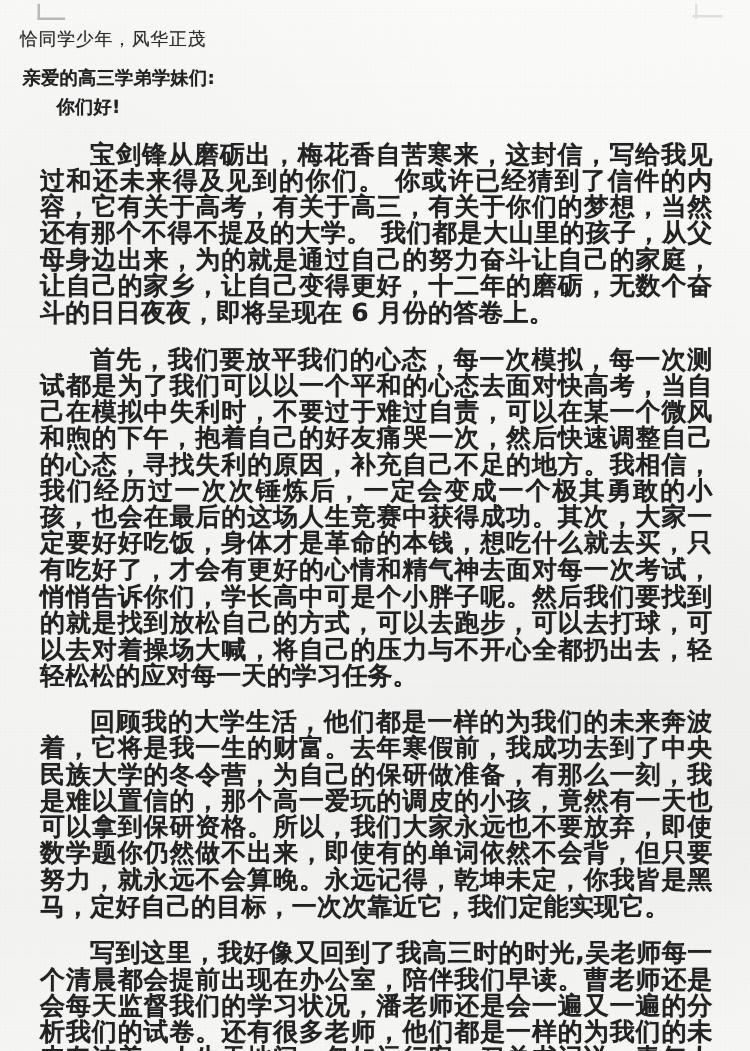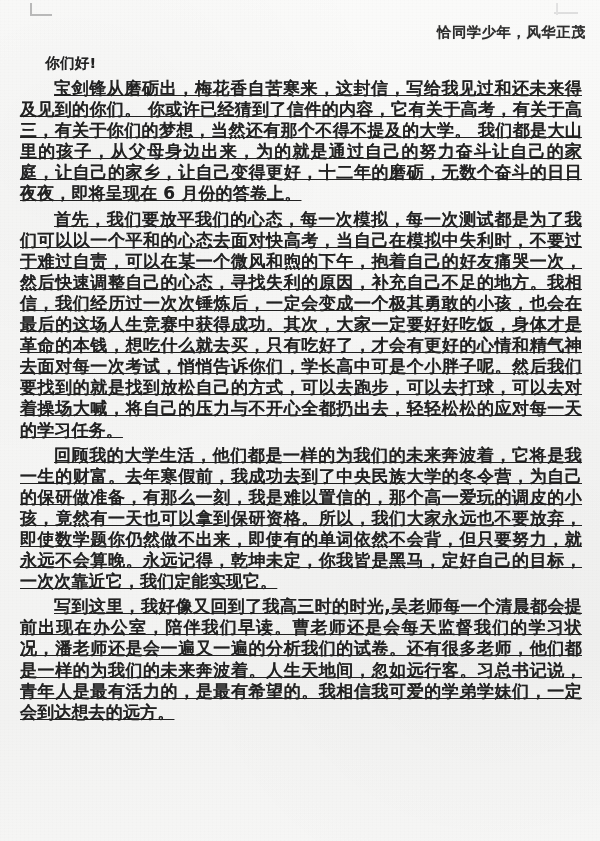--- a/index.html
+++ b/index.html
@@ -54,26 +54,26 @@
 
   #sheet {
     position: absolute;
     left: 0; top: 0;
     width: 600px;
     height: 841px;
     padding: 22px 14px 10px 16px;
     box-sizing: border-box;
   }
   .doc-title {
-    text-align: right;
+    text-align: left;
     font-size: 14.3px;
     line-height: 20px;
     letter-spacing: 0.6px;
     color: #2e2e2e;
-    font-weight: 700;
+    font-weight: 400;
     margin: 0 0 10px 0;
     font-family: "DejaVu Sans", "Liberation Sans", sans-serif;
     text-shadow: 0 0 0.7px rgba(60,60,60,0.55);
   }
   .salutation {
     font-size: 14.6px;
     line-height: 22px;
     color: #222;
     letter-spacing: 0.2px;
     margin: 0 0 1px 2px;
@@ -84,45 +84,45 @@
     font-size: 14.6px;
     line-height: 22px;
     color: #222;
     letter-spacing: 0.2px;
     margin: 0 0 1px 0;
     text-indent: 2em;
     font-weight: 600;
     text-shadow: 0 0 0.6px rgba(60,60,60,0.45);
   }
   p.body-para {
-    font-size: 17px;
+    font-size: 20px;
     line-height: 21.1px;
     color: #222222;
     letter-spacing: 0.15px;
-    margin: 4px;
+    margin: 16px;
     text-indent: 2em;
     text-align: justify;
     text-justify: inter-ideograph;
     font-weight: 600;
     text-shadow: 0 0 0.65px rgba(55,55,55,0.5);
     word-break: break-all;
-    text-decoration: underline;
   }
   
   #sheet { filter: blur(0.12px); }
 </style>
 </head>
 <body>
 
 <div id="page">
 
   <div id="sheet">
 
     <h1 class="doc-title">恰同学少年，风华正茂</h1>
 
+    <div class="salutation">亲爱的高三学弟学妹们:</div>
 
     <div class="greeting">你们好!</div>
 
     <p class="body-para">宝剑锋从磨砺出，梅花香自苦寒来，这封信，写给我见过和还未来得及见到的你们。 你或许已经猜到了信件的内容，它有关于高考，有关于高三，有关于你们的梦想，当然还有那个不得不提及的大学。 我们都是大山里的孩子，从父母身边出来，为的就是通过自己的努力奋斗让自己的家庭，让自己的家乡，让自己变得更好，十二年的磨砺，无数个奋斗的日日夜夜，即将呈现在 6 月份的答卷上。</p>
     <p class="body-para">首先，我们要放平我们的心态，每一次模拟，每一次测试都是为了我们可以以一个平和的心态去面对快高考，当自己在模拟中失利时，不要过于难过自责，可以在某一个微风和煦的下午，抱着自己的好友痛哭一次，然后快速调整自己的心态，寻找失利的原因，补充自己不足的地方。我相信，我们经历过一次次锤炼后，一定会变成一个极其勇敢的小孩，也会在最后的这场人生竞赛中获得成功。其次，大家一定要好好吃饭，身体才是革命的本钱，想吃什么就去买，只有吃好了，才会有更好的心情和精气神去面对每一次考试，悄悄告诉你们，学长高中可是个小胖子呢。然后我们要找到的就是找到放松自己的方式，可以去跑步，可以去打球，可以去对着操场大喊，将自己的压力与不开心全都扔出去，轻轻松松的应对每一天的学习任务。</p>
     <p class="body-para">回顾我的大学生活，他们都是一样的为我们的未来奔波着，它将是我一生的财富。去年寒假前，我成功去到了中央民族大学的冬令营，为自己的保研做准备，有那么一刻，我是难以置信的，那个高一爱玩的调皮的小孩，竟然有一天也可以拿到保研资格。所以，我们大家永远也不要放弃，即使数学题你仍然做不出来，即使有的单词依然不会背，但只要努力，就永远不会算晚。永远记得，乾坤未定，你我皆是黑马，定好自己的目标，一次次靠近它，我们定能实现它。</p>
     <p class="body-para">写到这里，我好像又回到了我高三时的时光,吴老师每一个清晨都会提前出现在办公室，陪伴我们早读。曹老师还是会每天监督我们的学习状况，潘老师还是会一遍又一遍的分析我们的试卷。还有很多老师，他们都是一样的为我们的未来奔波着。人生天地间，忽如远行客。习总书记说，青年人是最有活力的，是最有希望的。我相信我可爱的学弟学妹们，一定会到达想去的远方。</p>
 
   </div>
 

